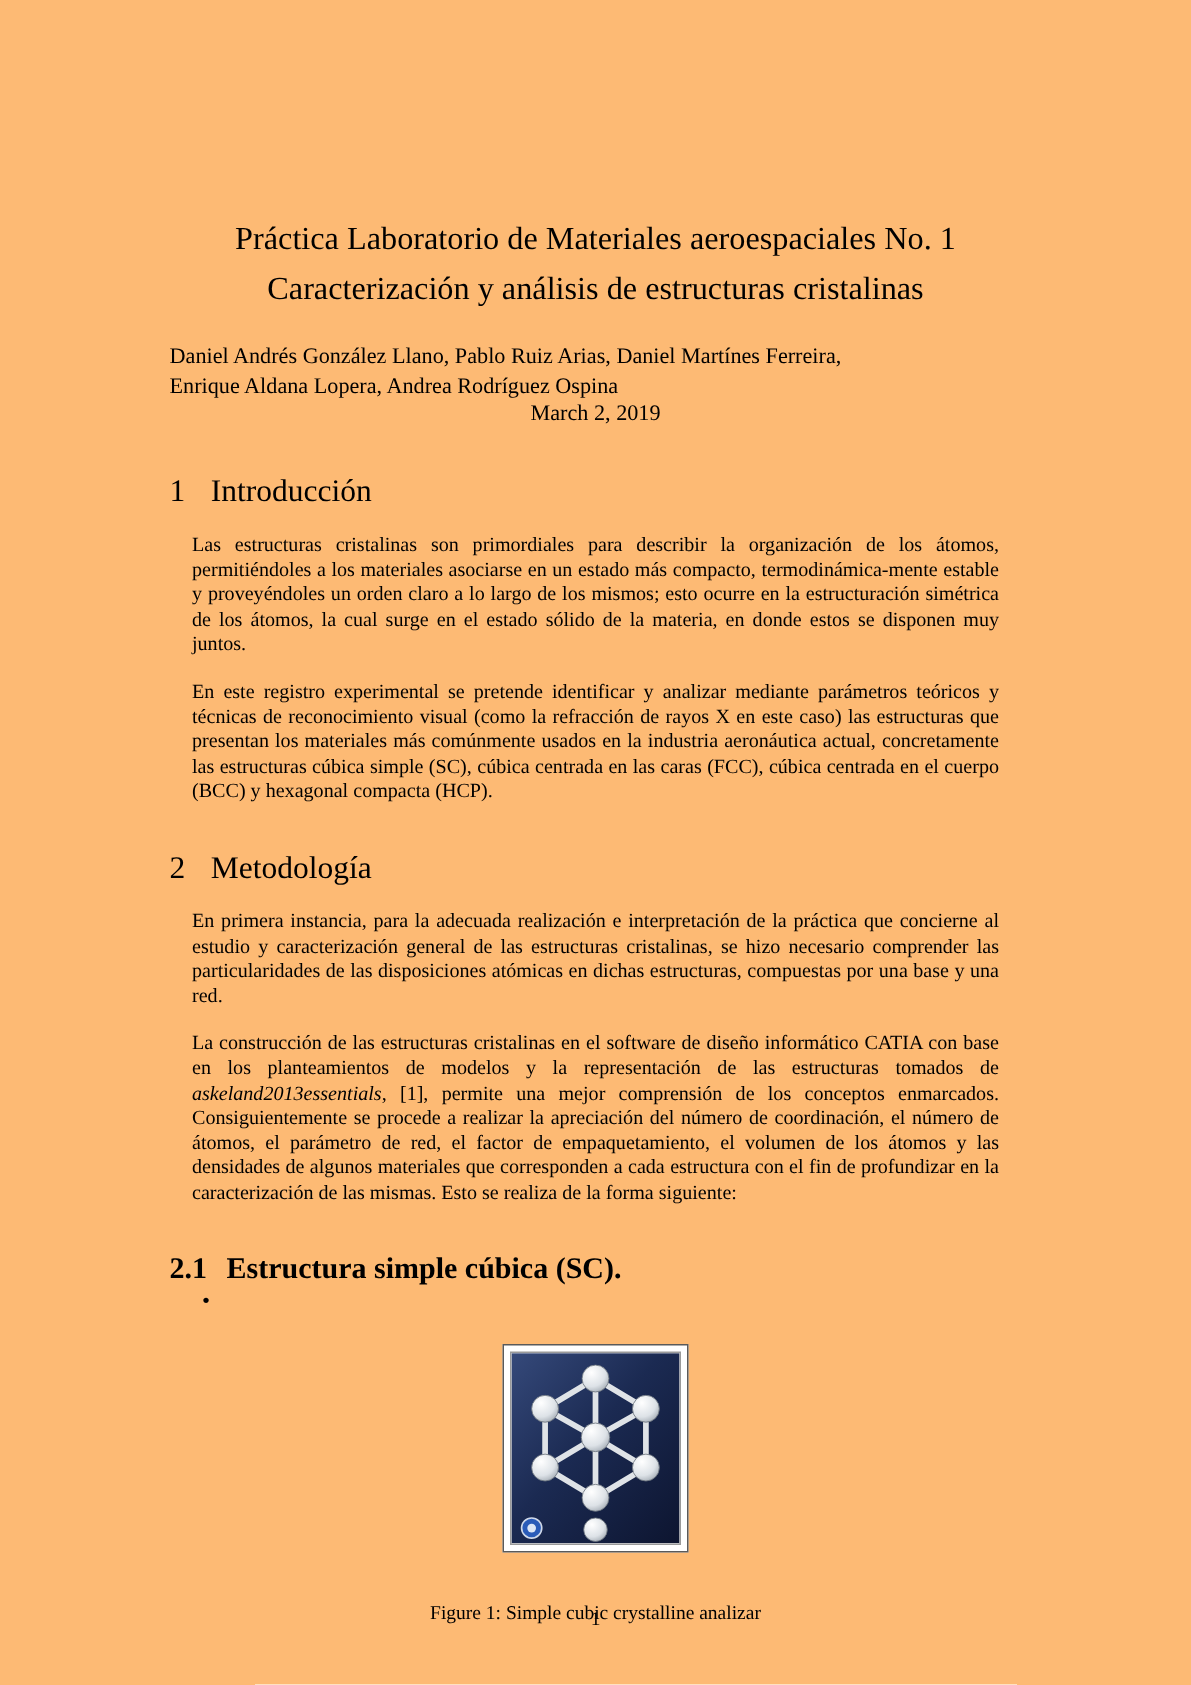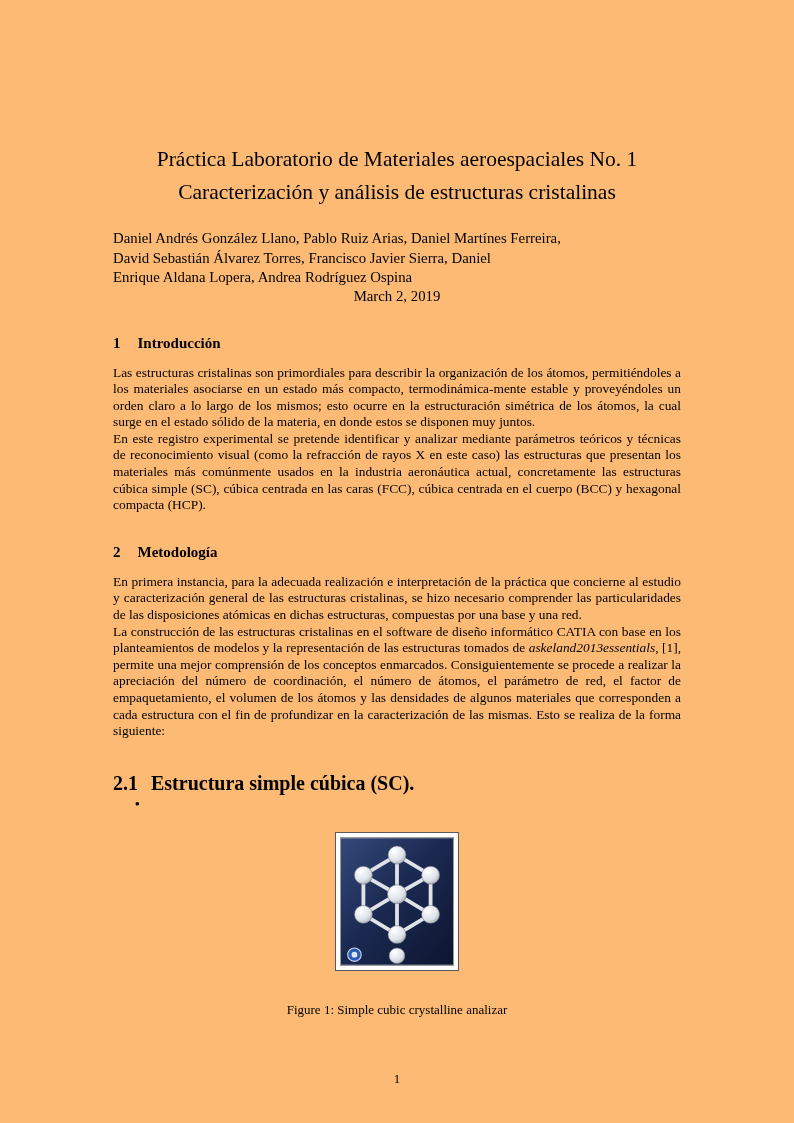--- a/index.html
+++ b/index.html
@@ -11,28 +11,28 @@
     color:#000;
     font-family:"Liberation Serif", serif;
     overflow:hidden;
   }
   .content { width:568px; margin:0 auto; padding-top:143px; }
 
   .title { text-align:center; font-size:21.5px; line-height:33px; }
   .authors { text-align:left; font-size:14.8px; line-height:19.5px; margin-top:20px; }
   .date { text-align:center; font-size:14.8px; }
 
-  h2.section { font-size:15px; font-weight:bold; margin:30px 0 13px 0; }
+  h2.section { font-size:21px; font-weight:normal; margin:30px 0 13px 0; }
   h2.section .sec-num { margin-right:17px; }
   h3.subsection { font-size:20px; font-weight:bold; margin:32px 0 1px 0; }
   h3.subsection .sec-num { margin-right:13px; }
 
   p.body {
     font-size:13.4px; line-height:16.6px;
-    text-align:justify; margin:0;
+    text-align:justify; margin:15px;
   }
   p.body i { font-style:italic; }
 
   .bullet-item {
     margin:0 0 0 22px;
     font-size:13.4px; line-height:16.6px;
     font-weight:bold;
     display:flex; gap:10px; align-items:baseline;
   }
 
@@ -58,21 +58,20 @@
 <div class="page">
   <div class="content">
 
     <div class="title">
       <div>Práctica Laboratorio de Materiales aeroespaciales No. 1</div>
       <div>Caracterización y análisis de estructuras cristalinas</div>
     </div>
 
     <div class="authors">
       <div>Daniel Andrés González Llano, Pablo Ruiz Arias, Daniel Martínes Ferreira,</div>
-      <div>David Sebastián Álvarez Torres, Francisco Javier Sierra, Daniel</div>
       <div>Enrique Aldana Lopera, Andrea Rodríguez Ospina</div>
     </div>
 
     <div class="date">March 2, 2019</div>
 
     <h2 class="section">
       <span class="sec-num">1</span><span>Introducción</span>
     </h2>
 
     <p class="body">Las estructuras cristalinas son primordiales para describir la organización de los átomos, permitiéndoles a los materiales asociarse en un estado más compacto, termodinámica-mente estable y proveyéndoles un orden claro a lo largo de los mismos; esto ocurre en la estructuración simétrica de los átomos, la cual surge en el estado sólido de la materia, en donde estos se disponen muy juntos.</p>

